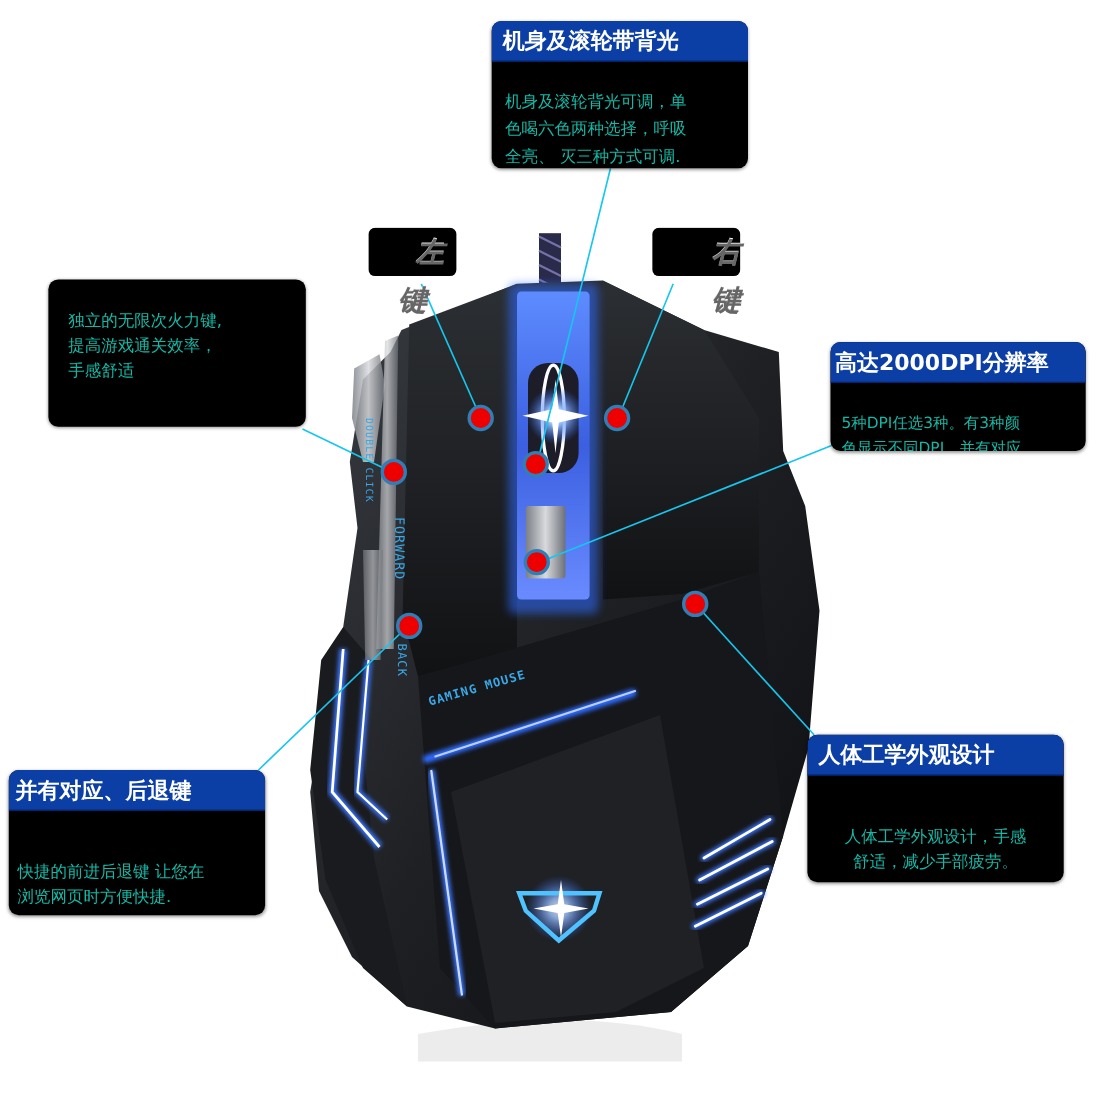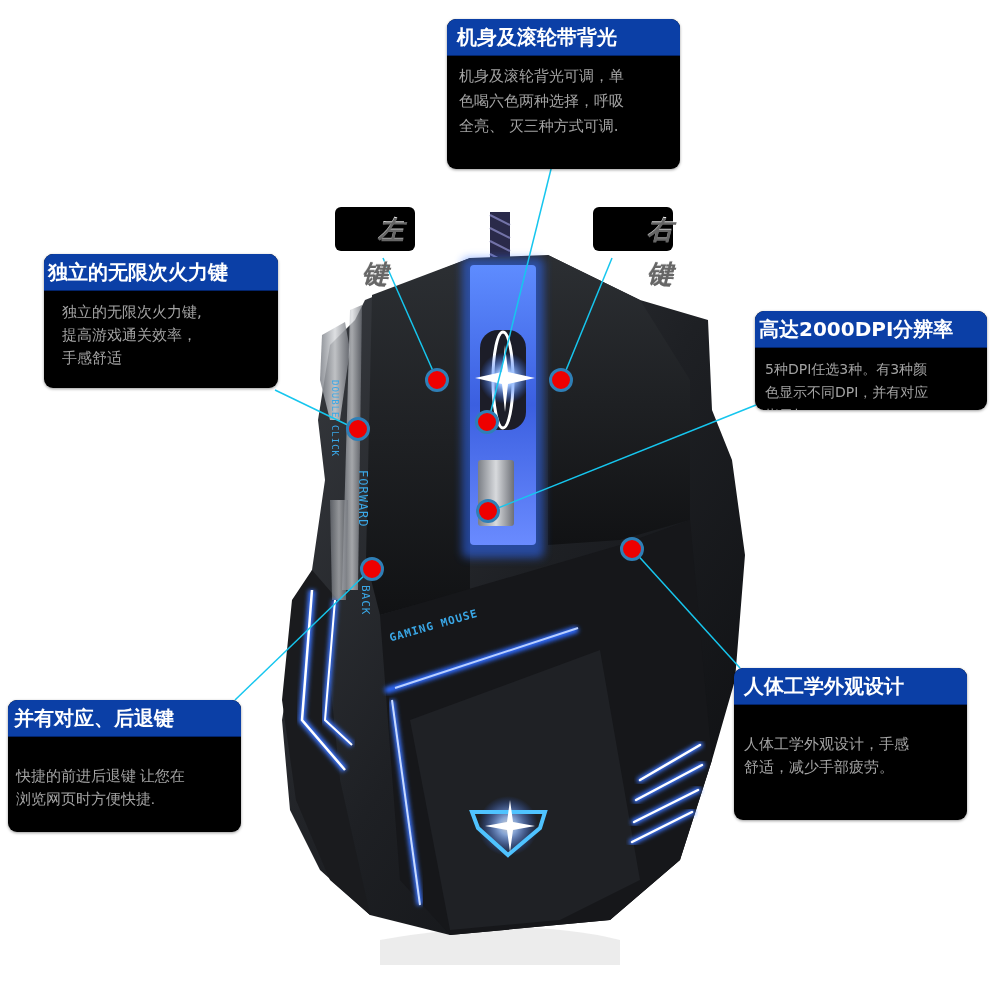--- a/index.html
+++ b/index.html
@@ -1,19 +1,19 @@
 <!DOCTYPE html>
 <html><head>
 <meta charset="utf-8">
 <style>
   html,body{margin:0;padding:0;background:#ffffff;}
   body{width:1000px;height:1000px;position:relative;overflow:hidden;font-family:"DejaVu Sans","Liberation Sans",sans-serif;}
   .callout{position:absolute;background:#000;border-radius:9px;overflow:hidden;box-shadow:0 1px 3px rgba(0,0,0,.4);}
   .callout .hd{background:#0b3fa6;color:#fff;font-weight:bold;font-size:20px;line-height:36px;padding:0 10px;white-space:nowrap;border-bottom:1px solid #03246b;}
-  .callout .bd{color:#a3a3a3;font-size:15px;line-height:23px;padding:10px 12px;white-space:pre-line;}
+  .callout .bd{color:#14b8a6;font-size:15px;line-height:23px;padding:10px 12px;white-space:pre-line;margin-top:16px;}
   .keytag{position:absolute;background:#000;border-radius:6px;color:#eee;font-weight:bold;font-style:italic;font-size:26px;line-height:44px;text-align:center;width:80px;height:44px;
     background-image:linear-gradient(#000,#000);text-shadow:0 1px 0 #666;}
   .keytag span{background:linear-gradient(#ffffff,#8a8a8a);-webkit-background-clip:text;background-clip:text;color:transparent;margin-left:32px;}
   svg.mouse{position:absolute;left:0;top:0;}
   .bodytext{position:absolute;color:#3aa7e6;font-size:10px;letter-spacing:1px;font-family:"DejaVu Sans Mono",monospace;white-space:nowrap;}
   .dot{position:absolute;width:18px;height:18px;border-radius:50%;background:#ee0000;border:3px solid #2f7fb6;box-sizing:content-box;}
 </style>
 </head>
 <body>
 
@@ -134,44 +134,43 @@
 <div class="dot" style="left:360px;top:557px;"></div>
 <div class="dot" style="left:620px;top:537px;"></div>
 
 <div class="keytag" style="left:335px;top:207px;">
   <span>左键</span>
 </div>
 <div class="keytag" style="left:593px;top:207px;text-align:right;">
   <span>右键</span>
 </div>
 
-<div class="callout" style="left:447px;top:19px;width:233px;height:150px;">
+<div class="callout" style="left:447px;top:19px;width:233px;height:134px;">
   <div class="hd">机身及滚轮带背光</div>
   <div class="bd" style="line-height:25px;padding-top:8px;">机身及滚轮背光可调，单
 色喝六色两种选择，呼吸
 全亮、 灭三种方式可调.</div>
 </div>
 
 <div class="callout" style="left:44px;top:254px;width:234px;height:134px;">
-  <div class="hd" style="padding:0 4px;">独立的无限次火力键</div>
   <div class="bd" style="padding-left:18px;">独立的无限次火力键,
 提高游戏通关效率，
  手感舒适</div>
 </div>
 
 <div class="callout" style="left:755px;top:311px;width:232px;height:99px;">
   <div class="hd" style="padding:0 4px;">高达2000DPI分辨率</div>
   <div class="bd" style="font-size:14px;padding-left:10px;">5种DPI任选3种。有3种颜
 色显示不同DPI，并有对应
 指示灯。</div>
 </div>
 
 <div class="callout" style="left:8px;top:700px;width:233px;height:132px;">
   <div class="hd" style="padding:0 6px;">并有对应、后退键</div>
-  <div class="bd" style="padding:28px 8px 0 8px;font-family:Liberation Serif, serif;">快捷的前进后退键 让您在
+  <div class="bd" style="padding:28px 8px 0 8px;">快捷的前进后退键 让您在
 浏览网页时方便快捷.</div>
 </div>
 
-<div class="callout" style="left:734px;top:668px;width:233px;height:152px;">
+<div class="callout" style="left:734px;top:668px;width:233px;height:134px;">
   <div class="hd">人体工学外观设计</div>
-  <div class="bd" style="padding:28px 10px 0 10px;">人体工学外观设计，手感
+  <div class="bd" style="padding:28px 10px 0 10px;text-align:center;">人体工学外观设计，手感
 舒适，减少手部疲劳。</div>
 </div>
 
 </body></html>

